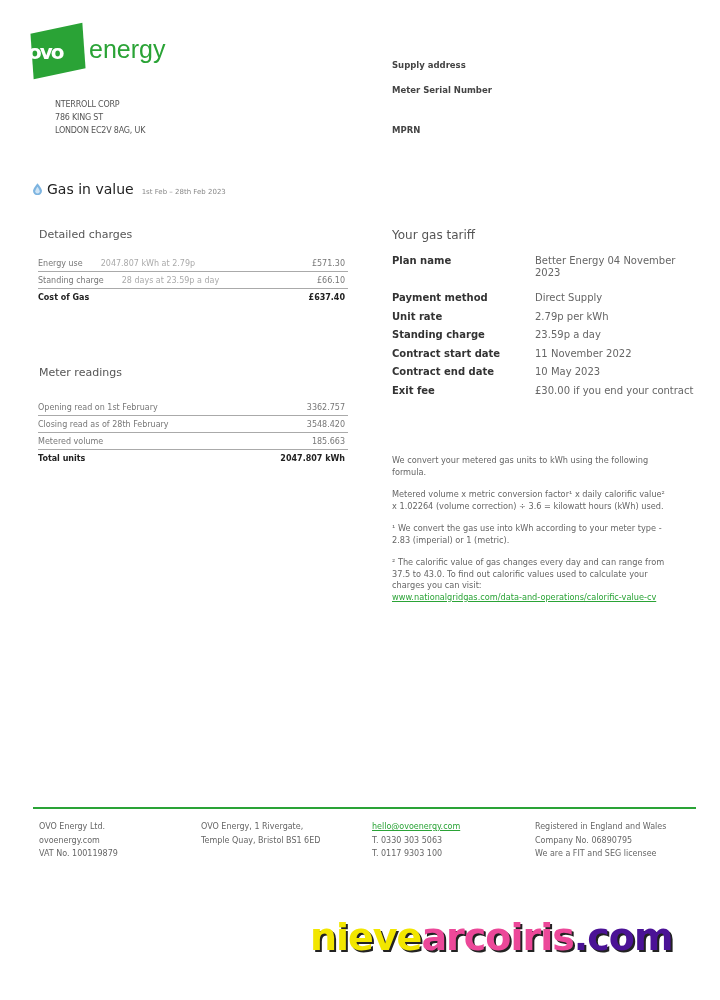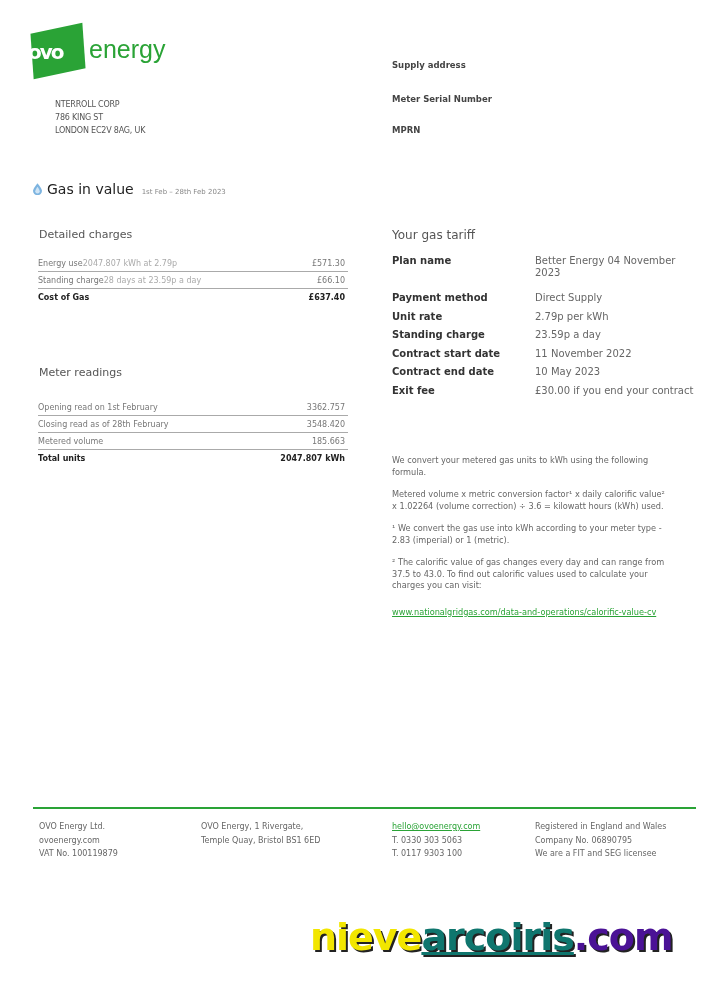--- a/index.html
+++ b/index.html
@@ -18,59 +18,59 @@
     .section-title { position: absolute; left: 33px; top: 181px; display: flex; align-items: baseline; }
     .drop { width: 9px; height: 12px; margin-right: 5px; position: relative; top: 1px; }
     .section-title .big { font-size: 14px; color: #222; }
     .section-title .period { font-size: 7px; color: #888; margin-left: 8px; }
 
     .h2 { position: absolute; font-size: 11px; color: #555; }
 
     .table { position: absolute; left: 38px; width: 310px; font-size: 8px; }
     .trow { display: flex; justify-content: space-between; align-items: center; height: 17px; padding: 0 3px 0 0; border-bottom: 1px solid #aaa; color: #777; }
     .trow:last-child { border-bottom: none; }
-    .trow .l { display: flex; gap: 0; }
+    .trow .l { display: flex; gap: 18px; }
     .trow .sub { color: #aaa; }
     .trow.total { color: #222; font-weight: bold; }
 
     .tariff { position: absolute; left: 392px; top: 255px; font-size: 10px; }
     .tr { display: flex; }
     .tr .k { width: 143px; font-weight: bold; color: #333; }
     .tr .v { width: 150px; color: #666; line-height: 12px; }
 
     .notes { position: absolute; left: 392px; top: 455px; width: 275px; font-size: 8.2px; line-height: 11.5px; color: #666; }
     .notes p { margin-bottom: 11px; }
     .notes a { color: #2aa336; text-decoration: underline; word-break: break-all; }
 
     .footer-line { position: absolute; left: 33px; top: 807px; width: 663px; height: 2px; background: #2aa336; }
     .fcol { position: absolute; top: 820px; font-size: 8px; line-height: 13.5px; color: #666; }
     .fcol a { color: #2aa336; text-decoration: underline; }
 
     .watermark { position: absolute; left: 310px; top: 915px; font-family: "DejaVu Sans", sans-serif; font-weight: bold; font-size: 38px; letter-spacing: -1px; text-shadow: 2px 2px 0 #222; }
-    .wm1 { color: #f2e600; } .wm2 { color: #0f766e; text-decoration: underline; } .wm3 { color: #4b1296; }
+    .wm1 { color: #f2e600; } .wm2 { color: #ec4899; } .wm3 { color: #4b1296; }
   </style>
 </head>
 <body>
 
 <div class="logo">
   <div class="logo-mark">
     <div class="bg"></div>
     <span class="txt">ovo</span>
   </div>
   <span class="logo-word">energy</span>
 </div>
 
 <div class="addr">
   <div>NTERROLL CORP</div>
   <div>786 KING ST</div>
   <div>LONDON EC2V 8AG, UK</div>
 </div>
 
 <div class="rlabel" style="top:60px">Supply address</div>
-<div class="rlabel" style="top:94px">Meter Serial Number</div>
+<div class="rlabel" style="top:85px">Meter Serial Number</div>
 <div class="rlabel" style="top:125px">MPRN</div>
 
 <div class="section-title">
   <svg class="drop" viewBox="0 0 10 13">
     <path d="M5 0 C5 0 0 6 0 8.5 A5 5 0 0 0 10 8.5 C10 6 5 0 5 0Z" fill="#7db4e0"></path>
     <path d="M5 4 C5 4 2.5 7.5 2.5 9 A2.5 2.5 0 0 0 7.5 9 C7.5 7.5 5 4 5 4Z" fill="#cfe4f5"></path>
   </svg>
   <span class="big">Gas in value</span>
   <span class="period">1st Feb – 28th Feb 2023</span>
 </div>
@@ -146,35 +146,35 @@
   <div class="tr" style="height:18.5px">
       <span class="k">Exit fee</span>
       <span class="v" style="width:180px">£30.00 if you end your contract</span>
     </div>
 </div>
 
 <div class="notes">
   <p>We convert your metered gas units to kWh using the following formula.</p>
   <p>Metered volume x metric conversion factor¹ x daily calorific value² x 1.02264 (volume correction) ÷ 3.6 = kilowatt hours (kWh) used.</p>
   <p>¹ We convert the gas use into kWh according to your meter type - 2.83 (imperial) or 1 (metric).</p>
-  <p style="margin-bottom:15px">² The calorific value of gas changes every day and can range from 37.5 to 43.0. To find out calorific values used to calculate your charges you can visit:</p>
+  <p style="margin-bottom:0">² The calorific value of gas changes every day and can range from 37.5 to 43.0. To find out calorific values used to calculate your charges you can visit:</p>
   <a>www.nationalgridgas.com/data-and-operations/calorific-value-cv</a>
 </div>
 
 <div class="footer-line"></div>
 <div class="fcol" style="left:39px">
   <div>OVO Energy Ltd.</div>
   <div>ovoenergy.com</div>
   <div>VAT No. 100119879</div>
 </div>
 <div class="fcol" style="left:201px">
   <div>OVO Energy, 1 Rivergate,</div>
   <div>Temple Quay, Bristol BS1 6ED</div>
 </div>
-<div class="fcol" style="left:392px">
+<div class="fcol" style="left:372px">
   <div><a>hello@ovoenergy.com</a></div>
   <div>T. 0330 303 5063</div>
   <div>T. 0117 9303 100</div>
 </div>
 <div class="fcol" style="left:535px">
   <div>Registered in England and Wales</div>
   <div>Company No. 06890795</div>
   <div>We are a FIT and SEG licensee</div>
 </div>
 

